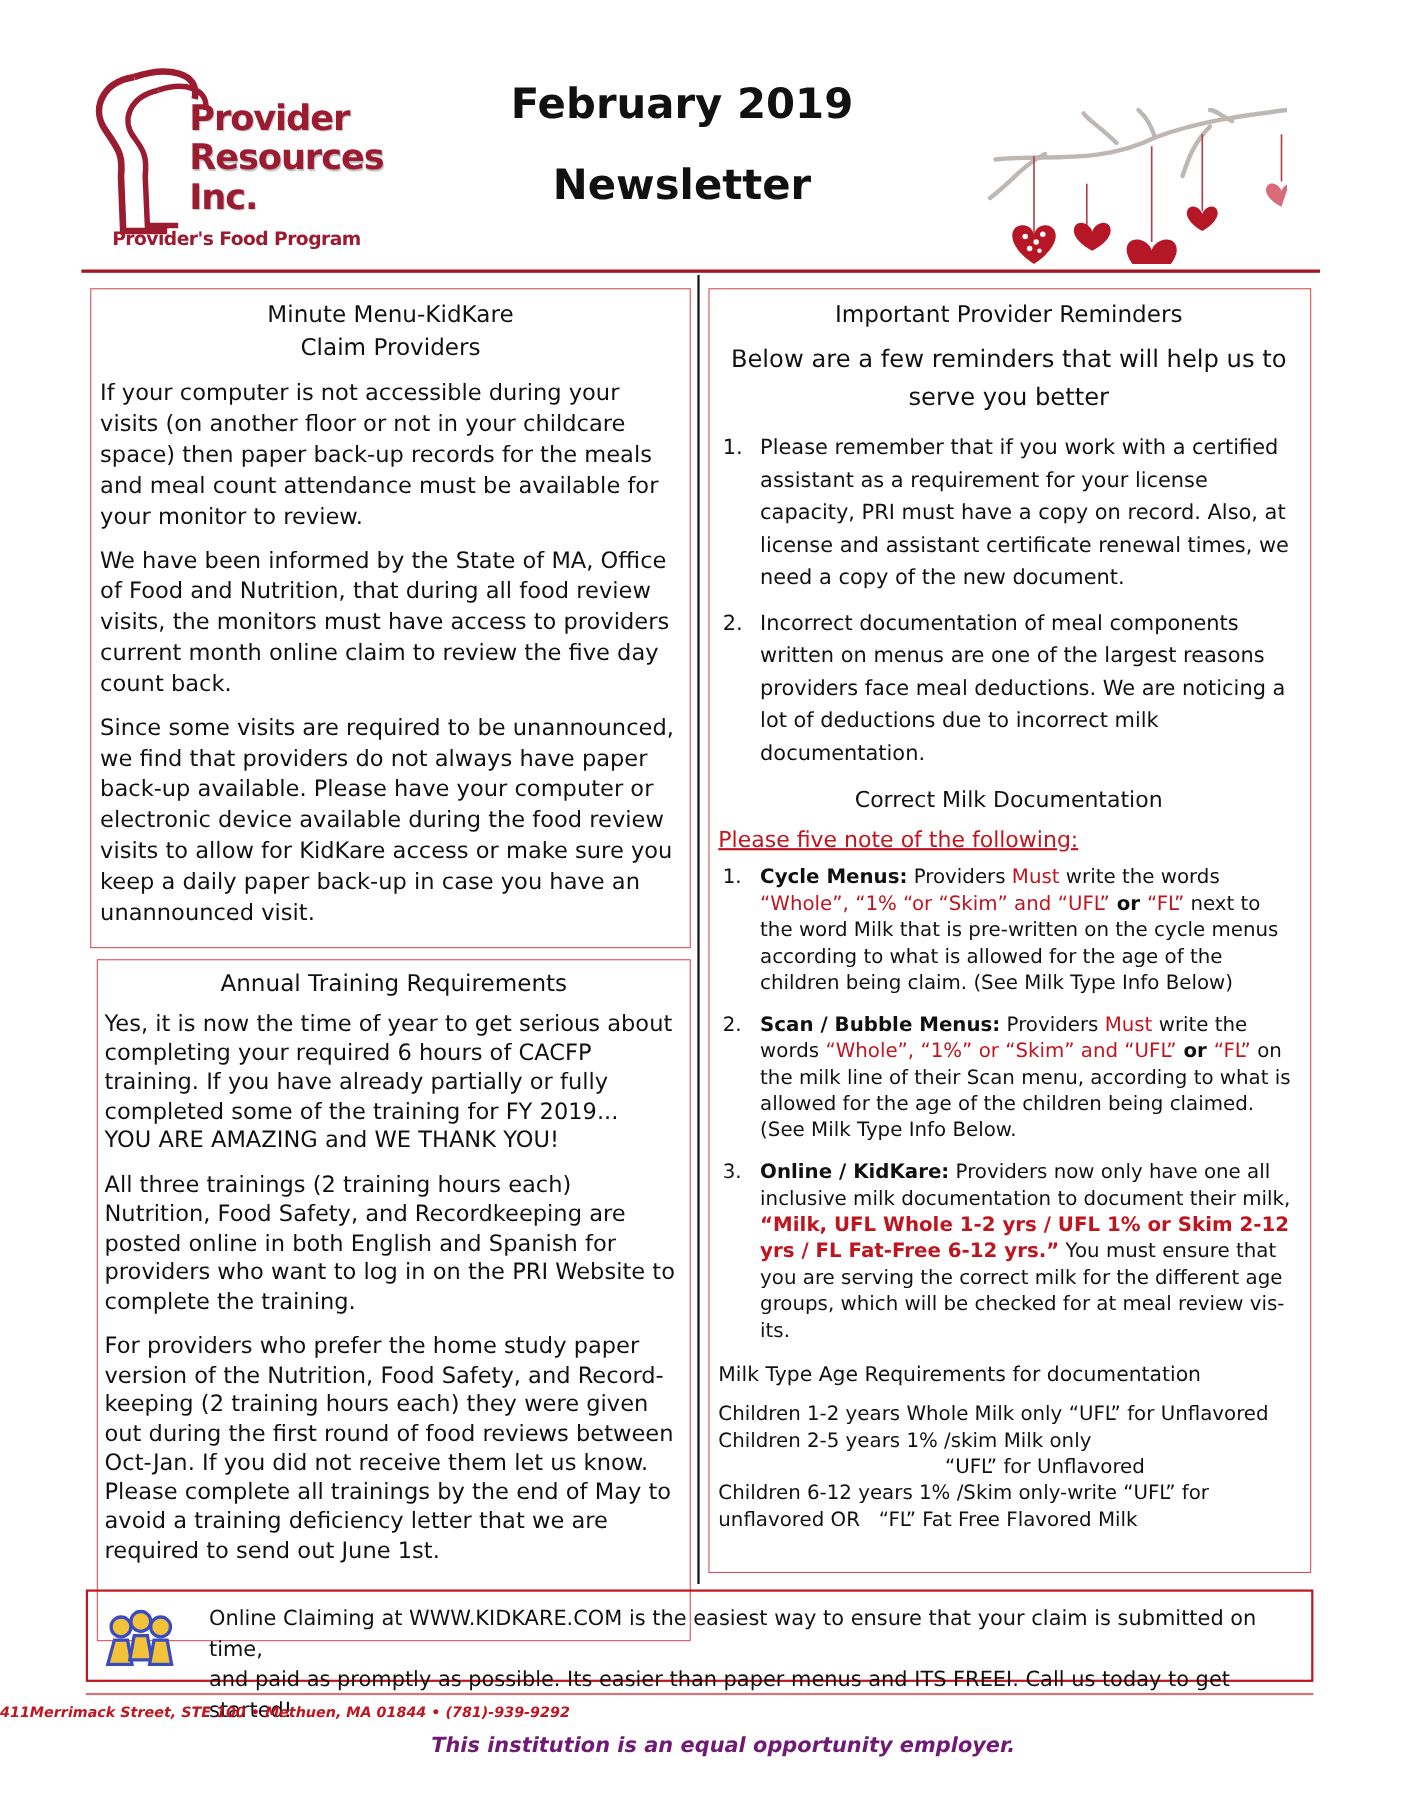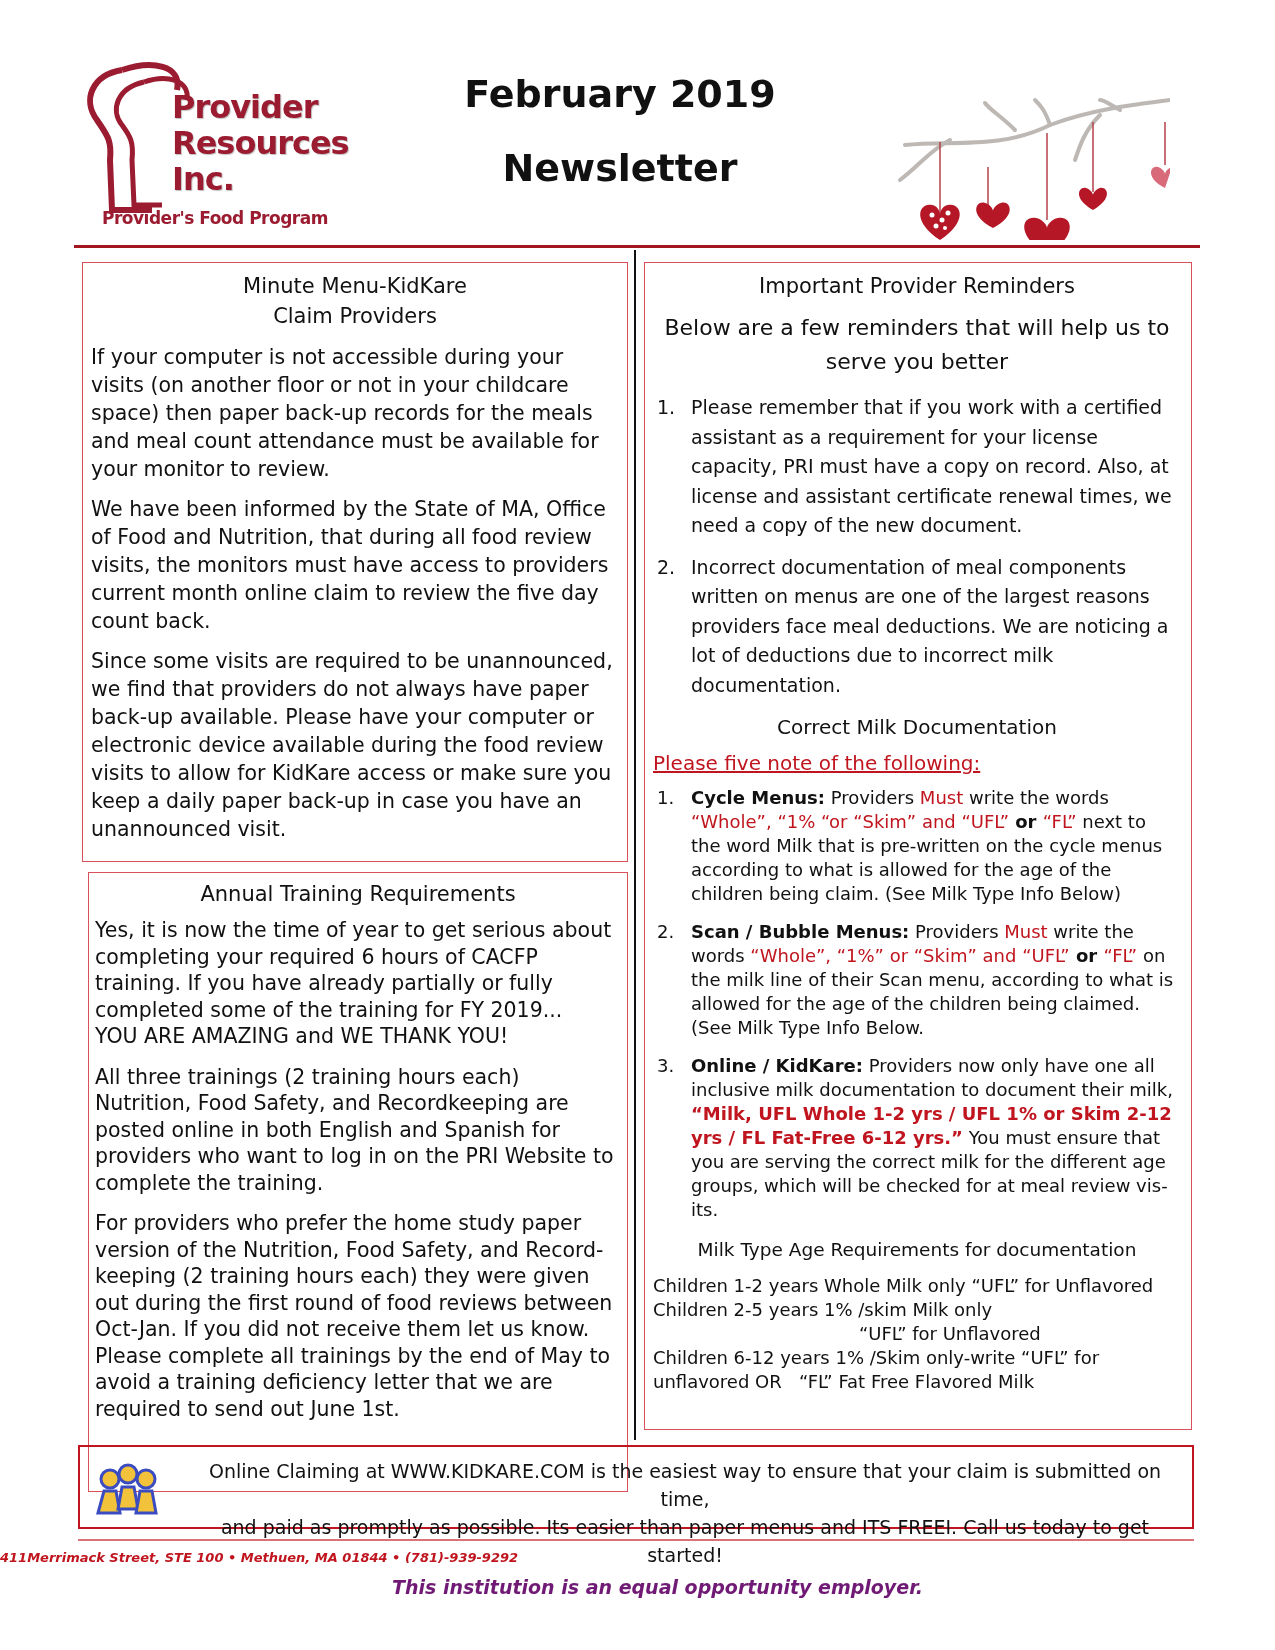--- a/index.html
+++ b/index.html
@@ -41,27 +41,27 @@
   .olist li { position:relative; padding-left:38px; font-size:19px; line-height:29.5px; margin-bottom:12px; }
   .olist li .num { position:absolute; left:4px; top:0; }
   .h-milk { text-align:center; font-size:20px; line-height:30px; margin-top:4px; }
   .note-head { color:#c0151e; text-decoration:underline; font-size:20px; line-height:30px; margin-top:6px; }
   .olist2 { margin:8px 0 0 0; padding:0; list-style:none; }
   .olist2 li { position:relative; padding-left:38px; font-size:18px; line-height:24px; margin-bottom:14px; }
   .olist2 li .num { position:absolute; left:4px; top:0; }
   .bold { font-weight:bold; }
   .red { color:#c0151e; }
   .redb { color:#c0151e; font-weight:bold; }
-  .milk-title { text-align:center; font-size:18.5px; font-weight:normal; line-height:28px; margin-top:0; }
+  .milk-title { font-size:18.5px; font-weight:normal; line-height:28px; margin-top:0; }
   .req { font-size:18px; line-height:24px; margin-top:10px; }
   .req div { white-space:pre; }
 
   #kidkare-banner { left:78px; top:1445px; width:1116px; height:84px; border:2px solid #c0151e; box-sizing:border-box; }
   #kidkare-icon { position:absolute; left:14px; top:16px; width:66px; height:54px; }
-  #kidkare-text { position:absolute; left:110px; top:10px; width:990px; text-align:center; font-size:19px; line-height:28px; color:#111; }
+  #kidkare-text { position:absolute; left:110px; top:10px; width:990px; text-align:left; font-size:19px; line-height:28px; color:#111; }
 
   #footer-rule { left:78px; top:1539px; width:1116px; height:2px; background:#c0151e; opacity:0.6; }
   #footer-address { left:0; top:1550px; width:1275px; text-align:left; font-size:13px; font-weight:bold; font-style:italic; color:#c0151e; }
   #footer-eoe { left:0; top:1576px; width:1275px; text-align:center; font-size:19px; font-weight:bold; font-style:italic; color:#701a75;margin-left:20px; }
 </style>
 </head>
 <body>
 
 <div id="logo" class="abs">
   <svg width="120" height="160" viewBox="0 0 120 160">

